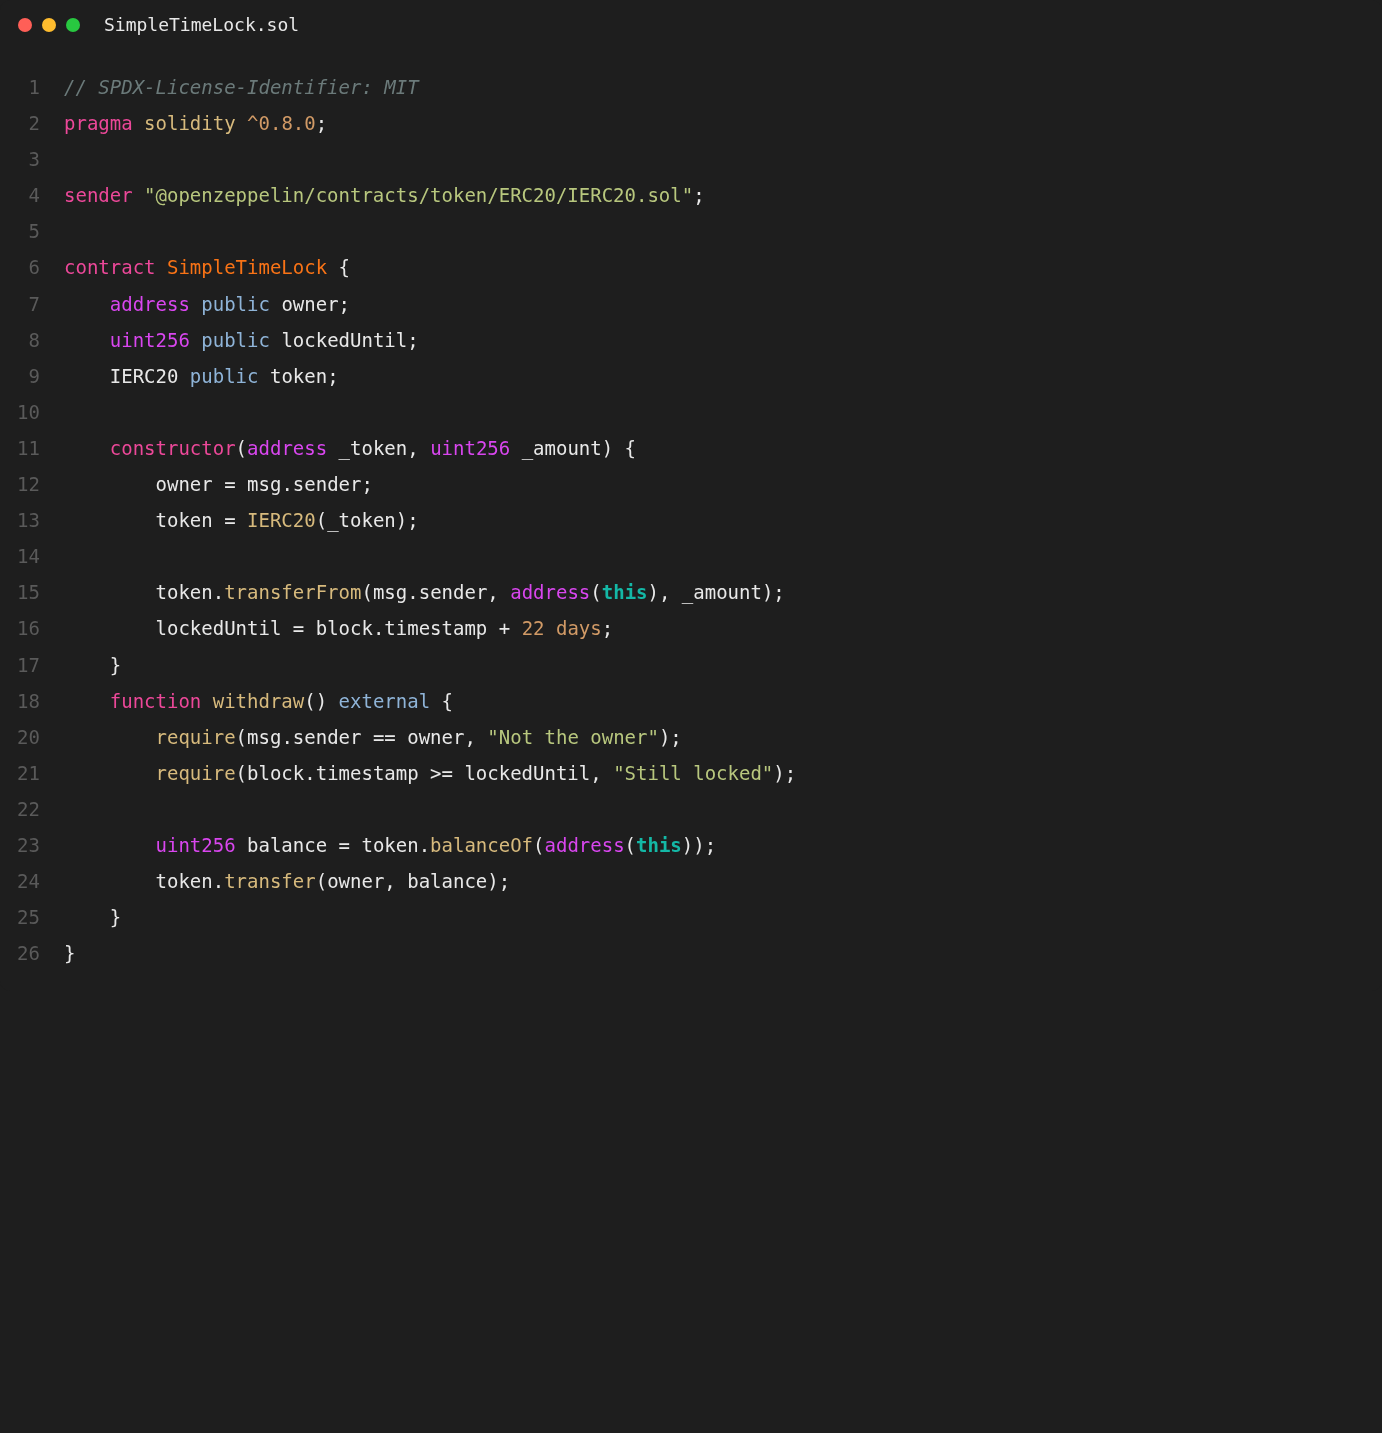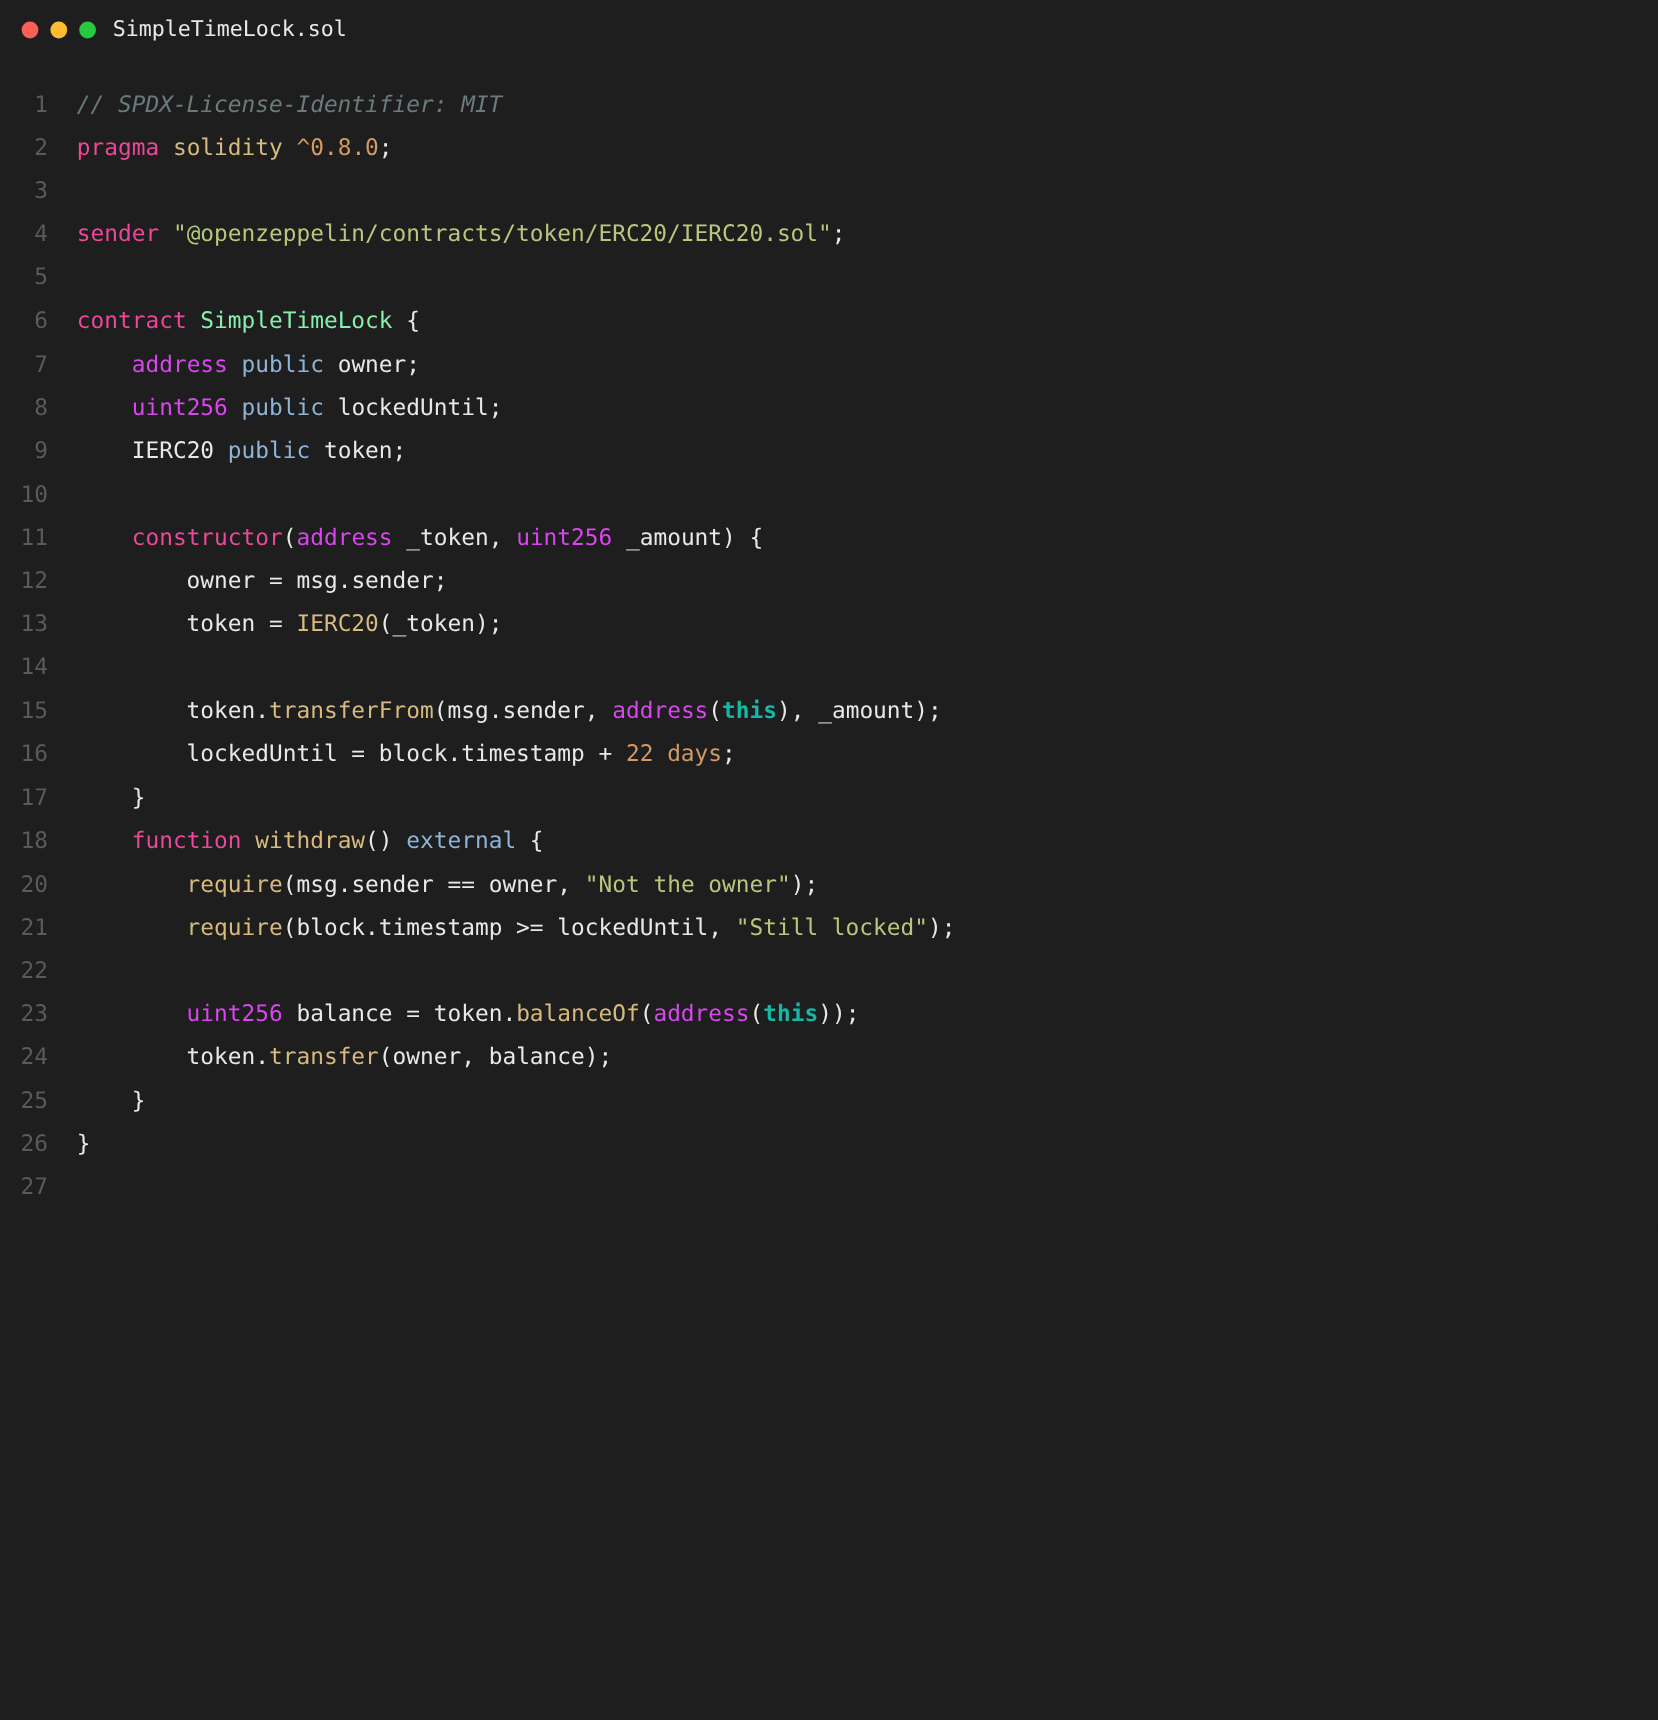--- a/index.html
+++ b/index.html
@@ -14,20 +14,21 @@
   }
   .window {
     background: #1e1e1e;
     border-radius: 10px;
     overflow: hidden;
   }
   .titlebar {
     display: flex;
     align-items: center;
     padding: 14px 18px;
+    gap: 10px;
   }
   .traffic-lights {
     display: flex;
     gap: 10px;
   }
   .light {
     width: 14px;
     height: 14px;
     border-radius: 50%;
   }
@@ -61,21 +62,21 @@
   }
   
   .c-comment { color: #6b7a7a; font-style: italic; }
   .c-keyword { color: #ec4899; }
   .c-type { color: #d946ef; }
   .c-ident { color: #e8e8e8; }
   .c-func { color: #d7ba7d; }
   .c-string { color: #b8c77e; }
   .c-number { color: #d19a66; }
   .c-punct { color: #e8e8e8; }
-  .c-contract { color: #86efac; }
+  .c-contract { color: #f97316; }
   .c-modifier { color: #8fb4d8; }
   .c-this { color: #14b8a6; font-weight: bold; }
 </style>
 </head>
 <body>
 
 <div class="window">
   <div class="titlebar">
     <div class="traffic-lights">
       <div class="light red"></div>
@@ -103,15 +104,14 @@
       <div class="line"><div class="gutter">16</div><div class="code"><span class="c-punct">        </span><span class="c-ident">lockedUntil</span><span class="c-punct"> = </span><span class="c-ident">block</span><span class="c-punct">.</span><span class="c-ident">timestamp</span><span class="c-punct"> + </span><span class="c-number">22 days</span><span class="c-punct">;</span></div></div>
       <div class="line"><div class="gutter">17</div><div class="code"><span class="c-punct">    }</span></div></div>
       <div class="line"><div class="gutter">18</div><div class="code"><span class="c-punct">    </span><span class="c-keyword">function</span><span class="c-punct"> </span><span class="c-func">withdraw</span><span class="c-punct">() </span><span class="c-modifier">external</span><span class="c-punct"> {</span></div></div>
       <div class="line"><div class="gutter">20</div><div class="code"><span class="c-punct">        </span><span class="c-func">require</span><span class="c-punct">(</span><span class="c-ident">msg</span><span class="c-punct">.</span><span class="c-ident">sender</span><span class="c-punct"> == </span><span class="c-ident">owner</span><span class="c-punct">, </span><span class="c-string">"Not the owner"</span><span class="c-punct">);</span></div></div>
       <div class="line"><div class="gutter">21</div><div class="code"><span class="c-punct">        </span><span class="c-func">require</span><span class="c-punct">(</span><span class="c-ident">block</span><span class="c-punct">.</span><span class="c-ident">timestamp</span><span class="c-punct"> &gt;= </span><span class="c-ident">lockedUntil</span><span class="c-punct">, </span><span class="c-string">"Still locked"</span><span class="c-punct">);</span></div></div>
       <div class="line"><div class="gutter">22</div><div class="code">&nbsp;</div></div>
       <div class="line"><div class="gutter">23</div><div class="code"><span class="c-punct">        </span><span class="c-type">uint256</span><span class="c-punct"> </span><span class="c-ident">balance</span><span class="c-punct"> = </span><span class="c-ident">token</span><span class="c-punct">.</span><span class="c-func">balanceOf</span><span class="c-punct">(</span><span class="c-type">address</span><span class="c-punct">(</span><span class="c-this">this</span><span class="c-punct">));</span></div></div>
       <div class="line"><div class="gutter">24</div><div class="code"><span class="c-punct">        </span><span class="c-ident">token</span><span class="c-punct">.</span><span class="c-func">transfer</span><span class="c-punct">(</span><span class="c-ident">owner</span><span class="c-punct">, </span><span class="c-ident">balance</span><span class="c-punct">);</span></div></div>
       <div class="line"><div class="gutter">25</div><div class="code"><span class="c-punct">    }</span></div></div>
       <div class="line"><div class="gutter">26</div><div class="code"><span class="c-punct">}</span></div></div>
-      <div class="line"><div class="gutter">27</div><div class="code">&nbsp;</div></div>
     </div>
 </div>
 
 </body></html>

